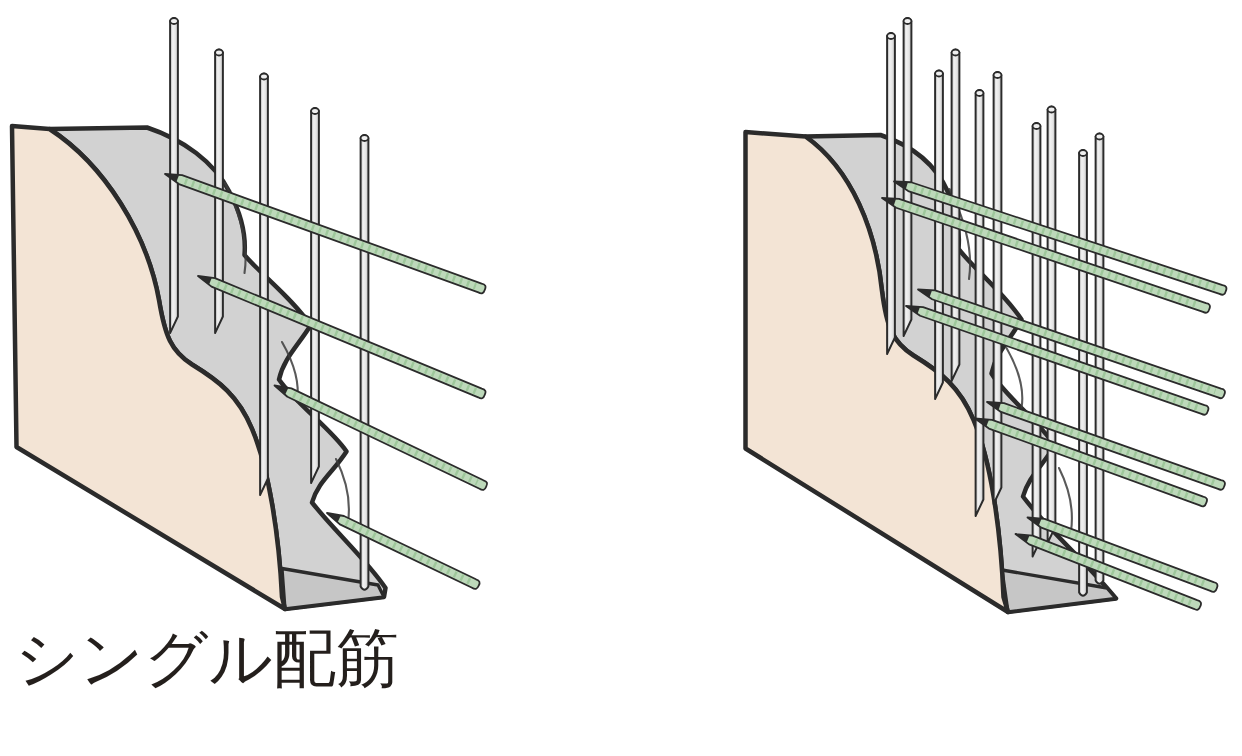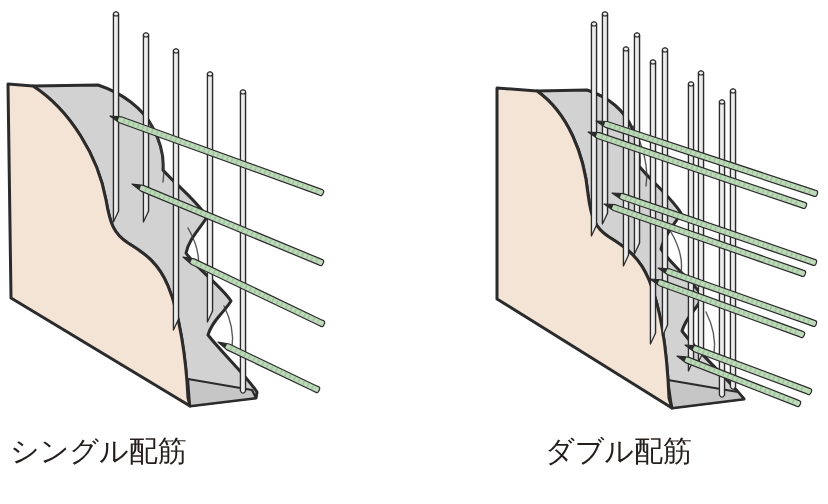--- a/index.html
+++ b/index.html
@@ -1,21 +1,21 @@
 <!DOCTYPE html>
 <html><head>
 <meta charset="utf-8">
 <style>
   html,body{margin:0;padding:0;background:#ffffff;}
   body{width:828px;height:504px;overflow:hidden;font-family:"Liberation Sans","DejaVu Sans",sans-serif;}
   .stage{position:relative;width:828px;height:504px;background:#ffffff;}
   .stage svg{position:absolute;left:0;top:0;}
   .caption{
-    position:absolute;top:436px;
-    font-size:29px;font-weight:500;line-height:1.1;
+    position:absolute;top:416px;
+    font-size:42px;font-weight:500;line-height:1.1;
     color:#241f1c;letter-spacing:0px;white-space:nowrap;
     font-family:"Liberation Sans","DejaVu Sans",sans-serif;
   }
   .caption-single{left:10px;}
   .caption-double{left:545px;}
   .wall-torn{fill:#d2d2d2;stroke:#2b2b2b;stroke-width:3;stroke-linejoin:round;}
   .wall-face{fill:#f3e4d5;stroke:#2b2b2b;stroke-width:3;stroke-linejoin:round;}
   .wall-strip{fill:#c6c6c6;stroke:#2b2b2b;stroke-width:2.2;stroke-linejoin:round;}
   .crack{fill:none;stroke:#3c3c3c;stroke-width:1.4;stroke-linecap:round;opacity:.85;}
 </style>
@@ -184,14 +184,13 @@
           <g>
             <path d="M 677 356 L 686.1 362.9 L 795.9 405.9 Q 799.1 407.8 800.2 404.2 Q 801.8 400.9 798.1 400.1 L 688.4 357.1 Z" fill="#bdd9ba" stroke="#2b2b2b" stroke-width="1.2" stroke-linejoin="round"></path>
             <line x1="690" y1="361.1" x2="794.2" y2="401.9" stroke="#9ec79b" stroke-width="4.2" stroke-dasharray="1.6 3.4"></line>
             <path d="M 677 356 L 684.5 361.5 L 686.3 357 Z" fill="#2b2b2b"></path>
           </g>
         </g>
     </g>
   </svg>
 
   <div class="caption caption-single">シングル配筋</div>
-  <div class="caption caption-double">ダブル配筋</div>
 </div>
 
 </body></html>

